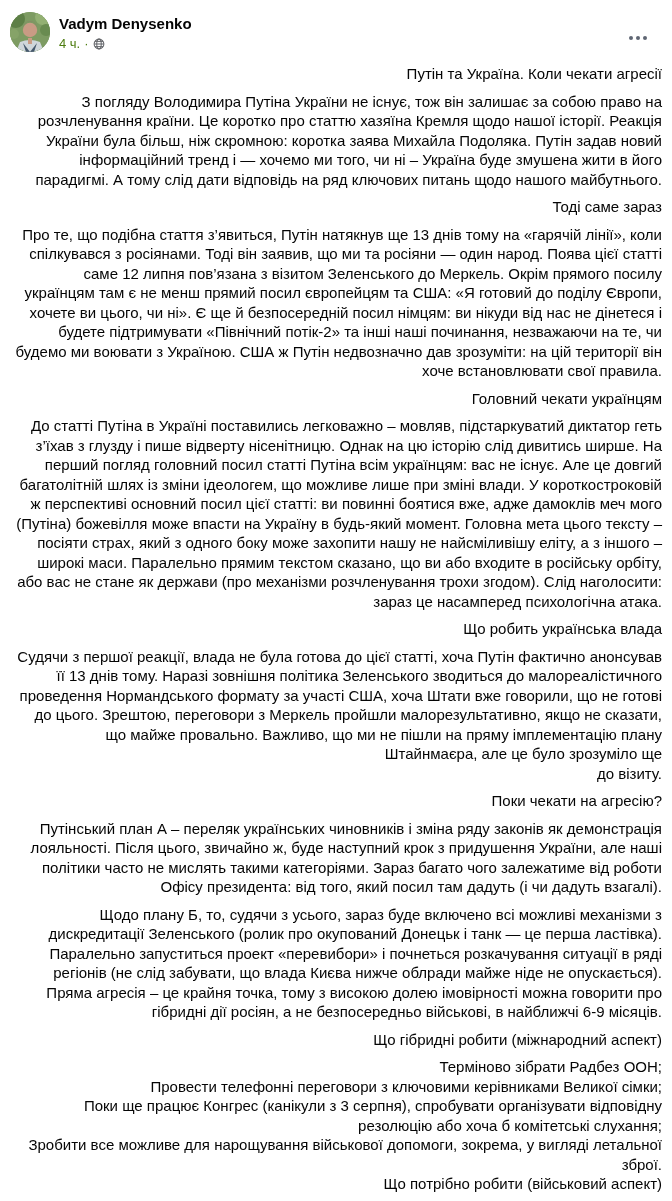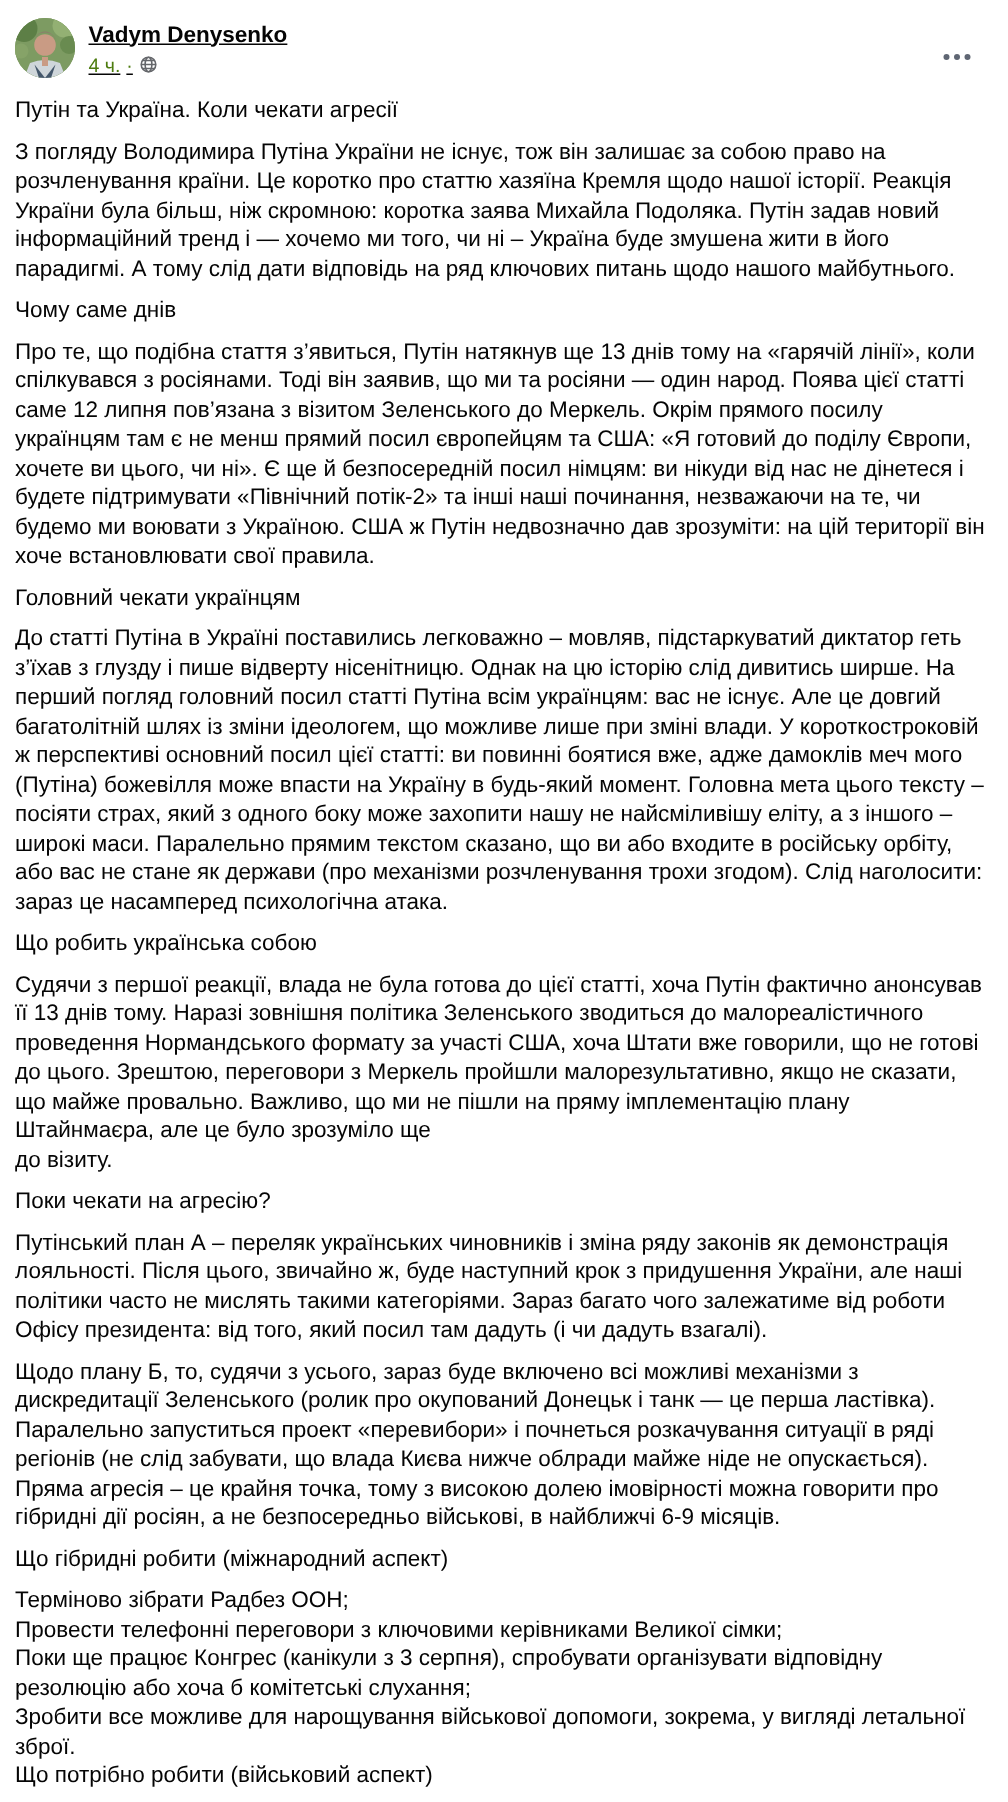--- a/index.html
+++ b/index.html
@@ -7,24 +7,23 @@
   body {
     height: 1201px;
     overflow: hidden;
     background: #ffffff;
     font-family: "Liberation Sans", "DejaVu Sans", sans-serif;
     color: #050505;
   }
   .post { padding: 10px 10px 0 10px; position: relative; }
   .post-header {
     display: flex;
-    align-items: center;
+    align-items: flex-end;
     position: relative;
     padding: 2px 0 6px 0;
-    text-decoration: underline;
   }
   .avatar {
     width: 40px; height: 40px;
     border-radius: 50%;
     overflow: hidden;
     flex: 0 0 40px;
     cursor: pointer;
     background: #7d9b62;
   }
   .avatar svg { display: block; width: 40px; height: 40px; }
@@ -57,21 +56,21 @@
     gap: 3px;
     cursor: pointer;
     border-radius: 50%;
   }
   .more-btn i {
     width: 4px; height: 4px;
     background: #5f6673;
     border-radius: 50%;
     display: block;
   }
-  .post-text { padding-top: 6px; }
+  .post-text { padding-top: 6px; text-align: right; }
   .para {
     font-size: 15px;
     line-height: 19.5px;
     margin: 0 0 8px 0;
     white-space: pre-line;
     color: #050505;
   }
 </style>
 </head>
 <body>
@@ -117,25 +116,25 @@
       <i></i>
       <i></i>
       <i></i>
     </div>
 
   </div>
 
   <div class="post-text">
       <div class="para">Путін та Україна. Коли чекати агресії</div>
       <div class="para">З погляду Володимира Путіна України не існує, тож він залишає за собою право на розчленування країни. Це коротко про статтю хазяїна Кремля щодо нашої історії. Реакція України була більш, ніж скромною: коротка заява Михайла Подоляка. Путін задав новий інформаційний тренд і — хочемо ми того, чи ні – Україна буде змушена жити в його парадигмі. А тому слід дати відповідь на ряд ключових питань щодо нашого майбутнього.</div>
-      <div class="para">Чому саме днів</div>
+      <div class="para">Тоді саме зараз</div>
       <div class="para">Про те, що подібна стаття з’явиться, Путін натякнув ще 13 днів тому на «гарячій лінії», коли спілкувався з росіянами. Тоді він заявив, що ми та росіяни — один народ. Поява цієї статті саме 12 липня пов’язана з візитом Зеленського до Меркель. Окрім прямого посилу українцям там є не менш прямий посил європейцям та США: «Я готовий до поділу Європи, хочете ви цього, чи ні». Є ще й безпосередній посил німцям: ви нікуди від нас не дінетеся і будете підтримувати «Північний потік-2» та інші наші починання, незважаючи на те, чи будемо ми воювати з Україною. США ж Путін недвозначно дав зрозуміти: на цій території він хоче встановлювати свої правила.</div>
       <div class="para">Головний чекати українцям</div>
       <div class="para">До статті Путіна в Україні поставились легковажно – мовляв, підстаркуватий диктатор геть з’їхав з глузду і пише відверту нісенітницю. Однак на цю історію слід дивитись ширше. На перший погляд головний посил статті Путіна всім українцям: вас не існує. Але це довгий багатолітній шлях із зміни ідеологем, що можливе лише при зміні влади. У короткостроковій ж перспективі основний посил цієї статті: ви повинні боятися вже, адже дамоклів меч мого (Путіна) божевілля може впасти на Україну в будь-який момент. Головна мета цього тексту – посіяти страх, який з одного боку може захопити нашу не найсміливішу еліту, а з іншого – широкі маси. Паралельно прямим текстом сказано, що ви або входите в російську орбіту, або вас не стане як держави (про механізми розчленування трохи згодом). Слід наголосити: зараз це насамперед психологічна атака.</div>
-      <div class="para">Що робить українська собою</div>
+      <div class="para">Що робить українська влада</div>
       <div class="para">Судячи з першої реакції, влада не була готова до цієї статті, хоча Путін фактично анонсував її 13 днів тому. Наразі зовнішня політика Зеленського зводиться до малореалістичного проведення Нормандського формату за участі США, хоча Штати вже говорили, що не готові до цього. Зрештою, переговори з Меркель пройшли малорезультативно, якщо не сказати, що майже провально. Важливо, що ми не пішли на пряму імплементацію плану Штайнмаєра, але це було зрозуміло ще
 до візиту.</div>
       <div class="para">Поки чекати на агресію?</div>
       <div class="para">Путінський план А – переляк українських чиновників і зміна ряду законів як демонстрація лояльності. Після цього, звичайно ж, буде наступний крок з придушення України, але наші політики часто не мислять такими категоріями. Зараз багато чого залежатиме від роботи Офісу президента: від того, який посил там дадуть (і чи дадуть взагалі).</div>
       <div class="para">Щодо плану Б, то, судячи з усього, зараз буде включено всі можливі механізми з дискредитації Зеленського (ролик про окупований Донецьк і танк — це перша ластівка). Паралельно запуститься проект «перевибори» і почнеться розкачування ситуації в ряді регіонів (не слід забувати, що влада Києва нижче облради майже ніде не опускається). Пряма агресія – це крайня точка, тому з високою долею імовірності можна говорити про гібридні дії росіян, а не безпосередньо військові, в найближчі 6-9 місяців.</div>
       <div class="para">Що гібридні робити (міжнародний аспект)</div>
       <div class="para">Терміново зібрати Радбез ООН;
 Провести телефонні переговори з ключовими керівниками Великої сімки;
 Поки ще працює Конгрес (канікули з 3 серпня), спробувати організувати відповідну резолюцію або хоча б комітетські слухання;
 Зробити все можливе для нарощування військової допомоги, зокрема, у вигляді летальної зброї.

